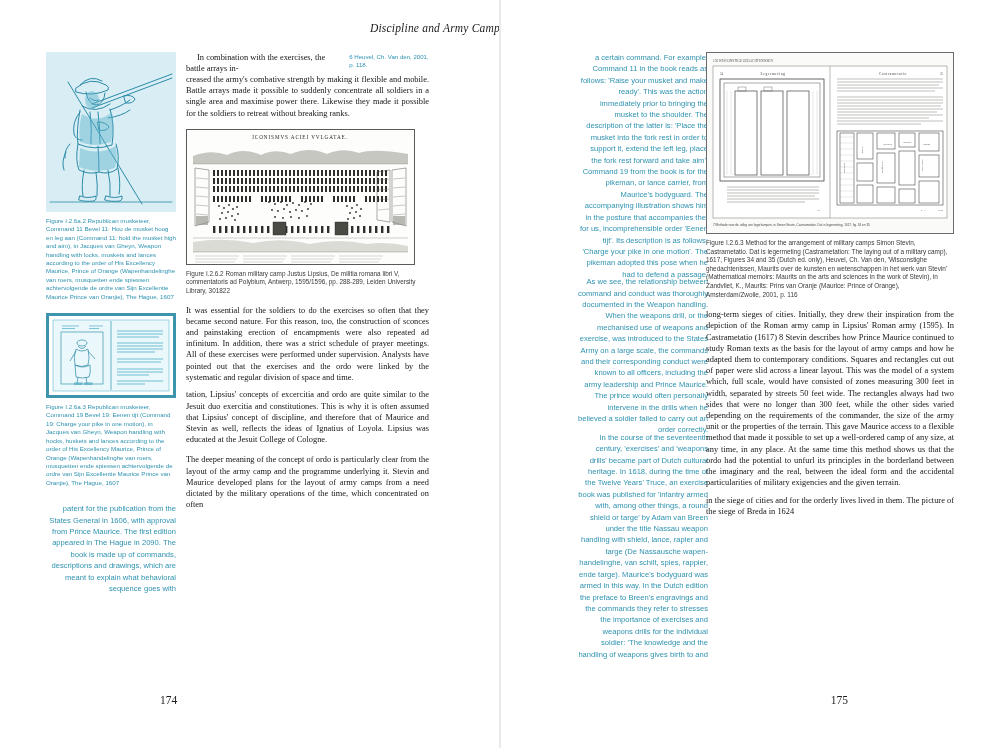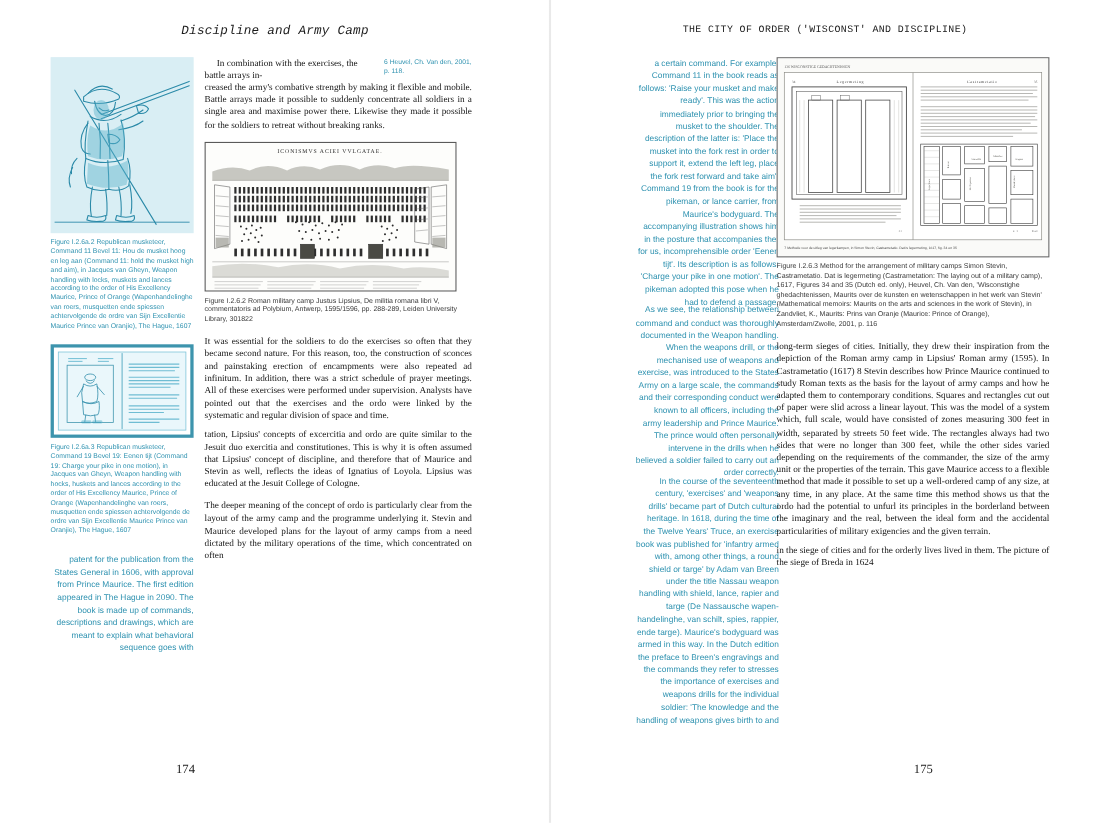--- a/index.html
+++ b/index.html
@@ -10,22 +10,22 @@
     overflow:hidden;
     position:relative;
   }
   .spread{position:absolute;inset:0;display:flex;}
   .page{position:relative;width:500px;height:748px;box-sizing:border-box;}
   .page-left{padding:0;}
   .page-right{padding:0;}
 
   
   .runhead{
-    position:absolute;top:22px;width:100%;text-align:center;
-    font-family:Liberation Mono, monospace;
+    position:absolute;top:22px;width:100%;text-align:right;
+    font-family:Liberation Serif, serif;
     font-size:10.5px;color:#1a1a1a;letter-spacing:.2px;
   }
   .runhead.italic{font-style:italic;font-size:11.5px;}
   .runhead.caps{font-variant:normal;font-size:9px;letter-spacing:.35px;}
 
   
   .folio{
     position:absolute;bottom:42px;font-size:11.5px;color:#1c1c1c;
     font-family:"Liberation Serif",serif;
   }
@@ -584,21 +584,20 @@
         <p class="noindent">tation, Lipsius' concepts of excercitia and ordo are quite similar to the Jesuit duo exercitia and constitutiones. This is why it is often assumed that Lipsius' concept of discipline, and therefore that of Maurice and Stevin as well, reflects the ideas of Ignatius of Loyola. Lipsius was educated at the Jesuit College of Cologne.</p>
         <p class="noindent" style="margin-top:9px;">The deeper meaning of the concept of ordo is particularly clear from the layout of the army camp and the programme underlying it. Stevin and Maurice developed plans for the layout of army camps from a need dictated by the military operations of the time, which concentrated on often</p>
       </div>
     </div>
 
     <div class="folio folio-left">174</div>
   </div>
 
   <div class="page page-right">
 
-    <div class="runhead caps">THE CITY OF ORDER ('WISCONST' AND DISCIPLINE)</div>
 
     <div class="r-sidecol">
       <div class="sidetext">a certain command. For example, Command 11 in the book reads as follows: 'Raise your musket and make ready'. This was the action immediately prior to bringing the musket to the shoulder. The description of the latter is: 'Place the musket into the fork rest in order to support it, extend the left leg, place the fork rest forward and take aim'. Command 19 from the book is for the pikeman, or lance carrier, from Maurice's bodyguard. The accompanying illustration shows him in the posture that accompanies the, for us, incomprehensible order 'Eenen tijt'. Its description is as follows: 'Charge your pike in one motion'. The pikeman adopted this pose when he had to defend a passage.</div>
       <div class="sidetext" style="text-indent:8px;margin-top:-4px;">As we see, the relationship between command and conduct was thoroughly documented in the Weapon handling. When the weapons drill, or the mechanised use of weapons and exercise, was introduced to the States Army on a large scale, the commands and their corresponding conduct were known to all officers, including the army leadership and Prince Maurice. The prince would often personally intervene in the drills when he believed a soldier failed to carry out an order correctly.</div>
       <div class="sidetext" style="text-indent:8px;margin-top:-4px;">In the course of the seventeenth century, 'exercises' and 'weapons drills' became part of Dutch cultural heritage. In 1618, during the time of the Twelve Years' Truce, an exercise book was published for 'infantry armed with, among other things, a round shield or targe' by Adam van Breen under the title Nassau weapon handling with shield, lance, rapier and targe (De Nassausche wapen-handelinghe, van schilt, spies, rappier, ende targe). Maurice's bodyguard was armed in this way. In the Dutch edition the preface to Breen's engravings and the commands they refer to stresses the importance of exercises and weapons drills for the individual soldier: 'The knowledge and the handling of weapons gives birth to and</div>
     </div>
 
     <div class="r-maincol">
 
       <div class="fig-camp">

